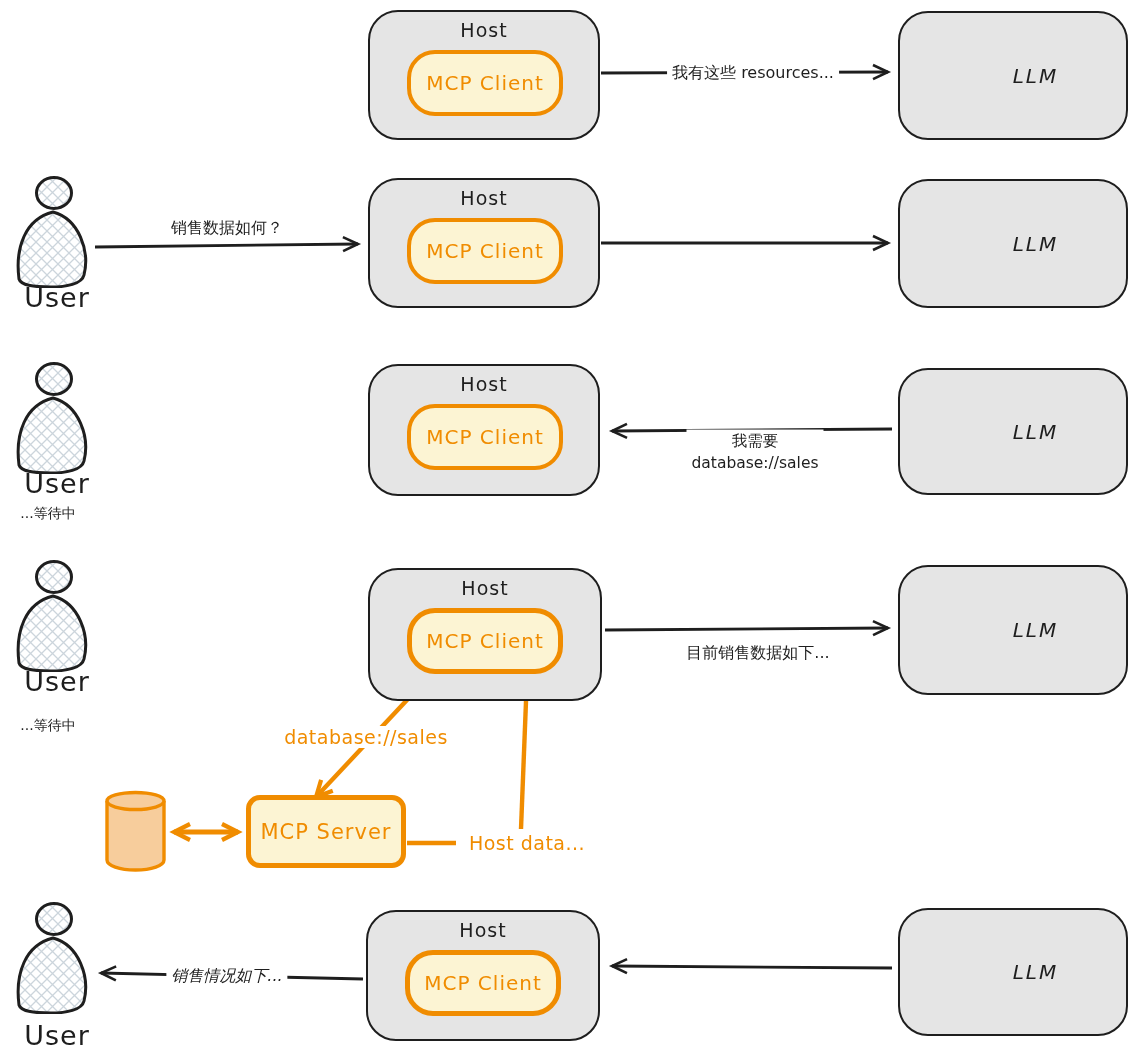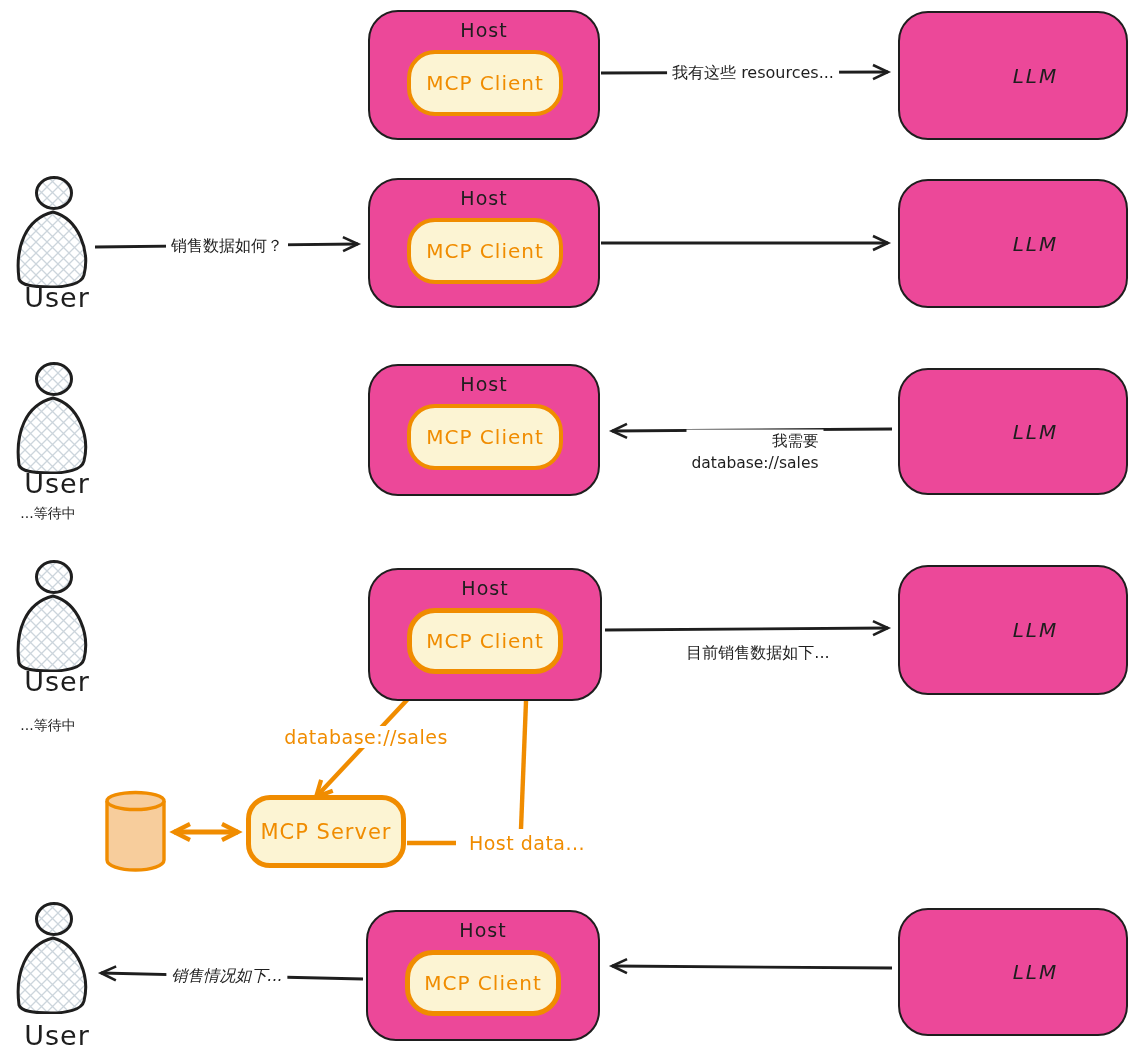--- a/index.html
+++ b/index.html
@@ -7,37 +7,37 @@
     --accent:#f08c00;
     --client-fill:#fcf4d3;
     --db-fill:#f7cd9c;
   }
   html,body{margin:0;padding:0;background:#ffffff;}
   body{font-family:"DejaVu Sans", sans-serif;color:var(--ink);}
   .canvas{position:relative;width:1144px;height:1064px;background:#ffffff;overflow:hidden;}
   .canvas svg.wires{position:absolute;left:0;top:0;z-index:0;}
 
   
-  .box{position:absolute;box-sizing:border-box;background:#ec4899;z-index:1;}
+  .box{position:absolute;box-sizing:border-box;background:#e5e5e5;z-index:1;}
   .host{border:2.6px solid var(--ink);border-radius:30px;}
   .host-title{text-align:center;margin-top:7px;font-size:19px;letter-spacing:1px;}
   .client{position:absolute;left:37px;top:38px;width:156px;height:66px;box-sizing:border-box;
           border:4.2px solid var(--accent);border-radius:28px;background:var(--client-fill);
           display:flex;align-items:center;justify-content:center;
           color:var(--accent);font-size:20px;letter-spacing:1px;}
   .client.thick{border-width:5.5px;}
   .llm{border:2.6px solid var(--ink);border-radius:30px;display:flex;align-items:center;justify-content:center;
        font-size:20px;font-style:italic;letter-spacing:2px;padding-left:45px;}
-  .server{border:5.5px solid var(--accent);border-radius:24px;background:var(--client-fill);
+  .server{border:5.5px solid var(--accent);border-radius:14px;background:var(--client-fill);
           display:flex;align-items:center;justify-content:center;color:var(--accent);
           font-size:21px;letter-spacing:1px;z-index:1;}
 
   
   .lbl{position:absolute;transform:translate(-50%,-50%);white-space:nowrap;background:#ffffff;
-       padding:0 5px;z-index:2;text-align:right;}
+       padding:0 5px;z-index:2;text-align:center;}
   .msg{font-size:16px;}
   .msg-sm{font-size:15.5px;line-height:1.45;}
   .orange{color:var(--accent);font-size:19px;letter-spacing:0.5px;}
   .user-name{font-size:27px;letter-spacing:1px;background:transparent;}
   .waiting{font-size:14px;background:transparent;}
 </style>
 </head>
 <body>
 
 <div class="canvas">
@@ -93,21 +93,21 @@
     <div class="client">MCP Client</div>
   </div>
   <div class="box llm" style="left:898px;top:11px;width:230px;height:129px;">LLM</div>
   <div class="lbl msg" style="left:753px;top:73px;">我有这些 resources...</div>
 
   <div class="box host" style="left:368px;top:178px;width:232px;height:130px;">
     <div class="host-title">Host</div>
     <div class="client">MCP Client</div>
   </div>
   <div class="box llm" style="left:898px;top:179px;width:230px;height:129px;">LLM</div>
-  <div class="lbl msg" style="left:227px;top:246px;">销售数据如何？</div>
+  <div class="lbl msg" style="left:227px;top:228px;">销售数据如何？</div>
   <div class="lbl user-name" style="left:57px;top:297px;">User</div>
 
   <div class="box host" style="left:368px;top:364px;width:232px;height:132px;">
     <div class="host-title">Host</div>
     <div class="client">MCP Client</div>
   </div>
   <div class="box llm" style="left:898px;top:368px;width:230px;height:127px;">LLM</div>
   <div class="lbl msg-sm" style="left:755px;top:452px;">
     <span style="display:block;">我需要</span>
     <span style="display:block;">database://sales</span>

